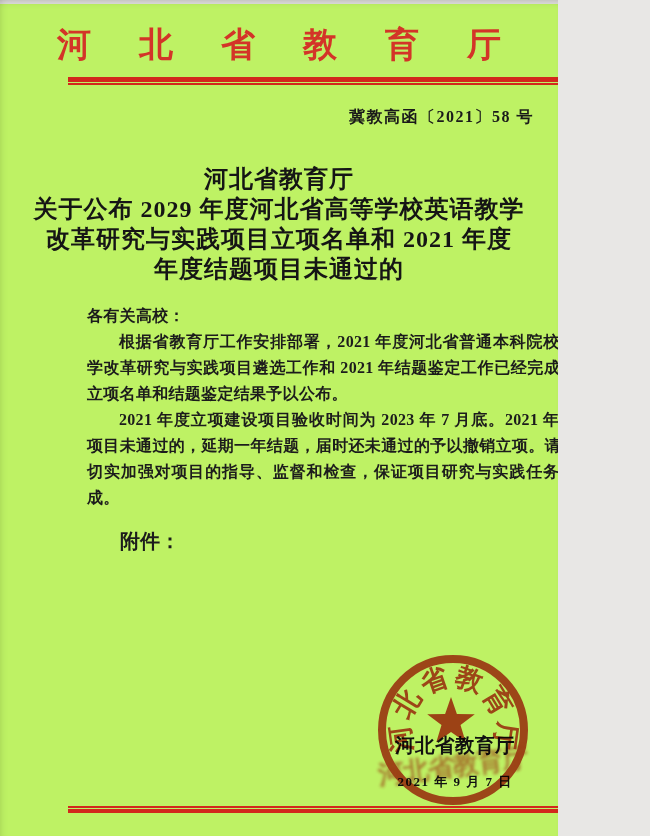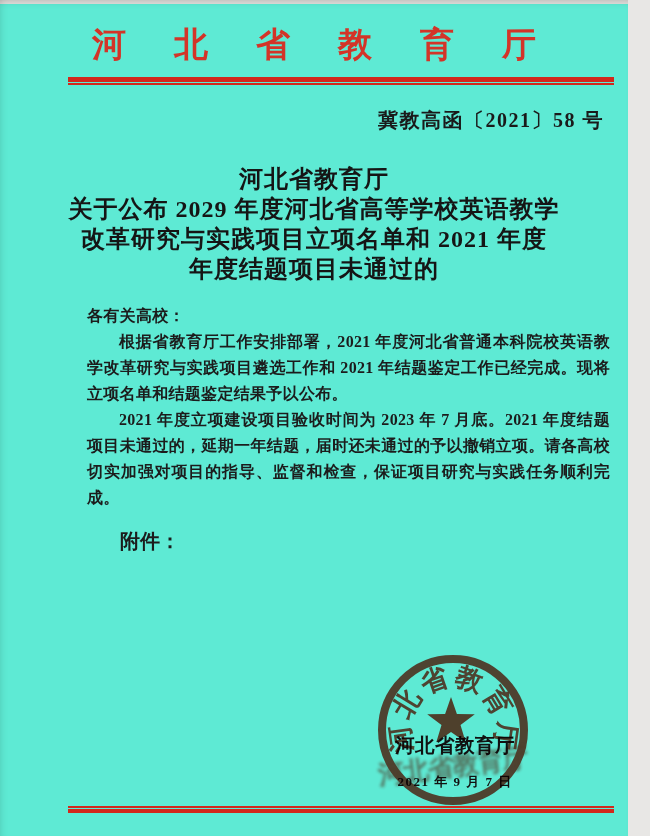--- a/index.html
+++ b/index.html
@@ -1,20 +1,20 @@
 <!DOCTYPE html>
 <html><head>
 <meta charset="utf-8">
 <style>
   html, body { margin: 0; padding: 0; background: #e8e7e5; }
   .page {
     position: relative;
-    width: 628px;
+    width: 558px;
     height: 836px;
-    background: #5eead4;
+    background: #bef264;
     font-family: "Liberation Serif", "DejaVu Serif", serif;
     color: #1d1d1d;
     overflow: hidden;
   }
   .page::after {
     content: "";
     position: absolute; inset: 0;
     box-shadow: inset 0 7px 9px -7px rgba(0,0,0,.22), inset 7px 0 9px -7px rgba(0,0,0,.14);
     pointer-events: none;
   }
@@ -30,21 +30,21 @@
     padding-left: 48px;
     box-sizing: border-box;
     white-space: nowrap;
   }
   .rule-top { position: absolute; top: 77px; left: 68px; width: 546px; }
   .rule-top .thick { height: 5px; background: #d2281c; }
   .rule-top .thin  { height: 2px; background: #d2281c; margin-top: 1px; }
 
   .doc-number {
     position: absolute; top: 107px; right: 24px;
-    font-size: 20px; font-weight: bold; letter-spacing: 1.5px; color: #1a1a1a;
+    font-size: 16px; font-weight: bold; letter-spacing: 1.5px; color: #1a1a1a;
     white-space: nowrap;
   }
 
   
   .title {
     position: absolute; top: 164px; left: 25px; right: 25px;
     text-align: center; font-size: 24px; font-weight: bold;
     line-height: 30px; letter-spacing: 1px; color: #151515;
   }
 

